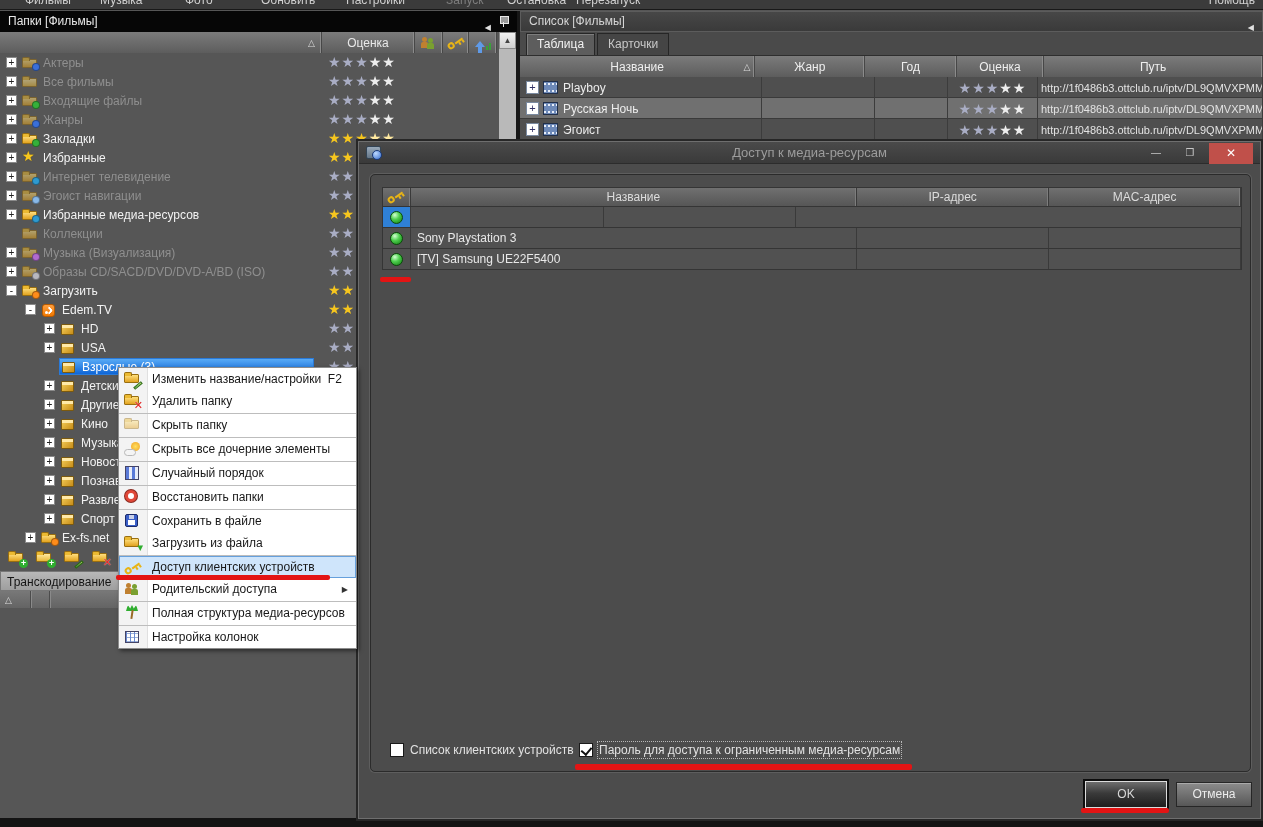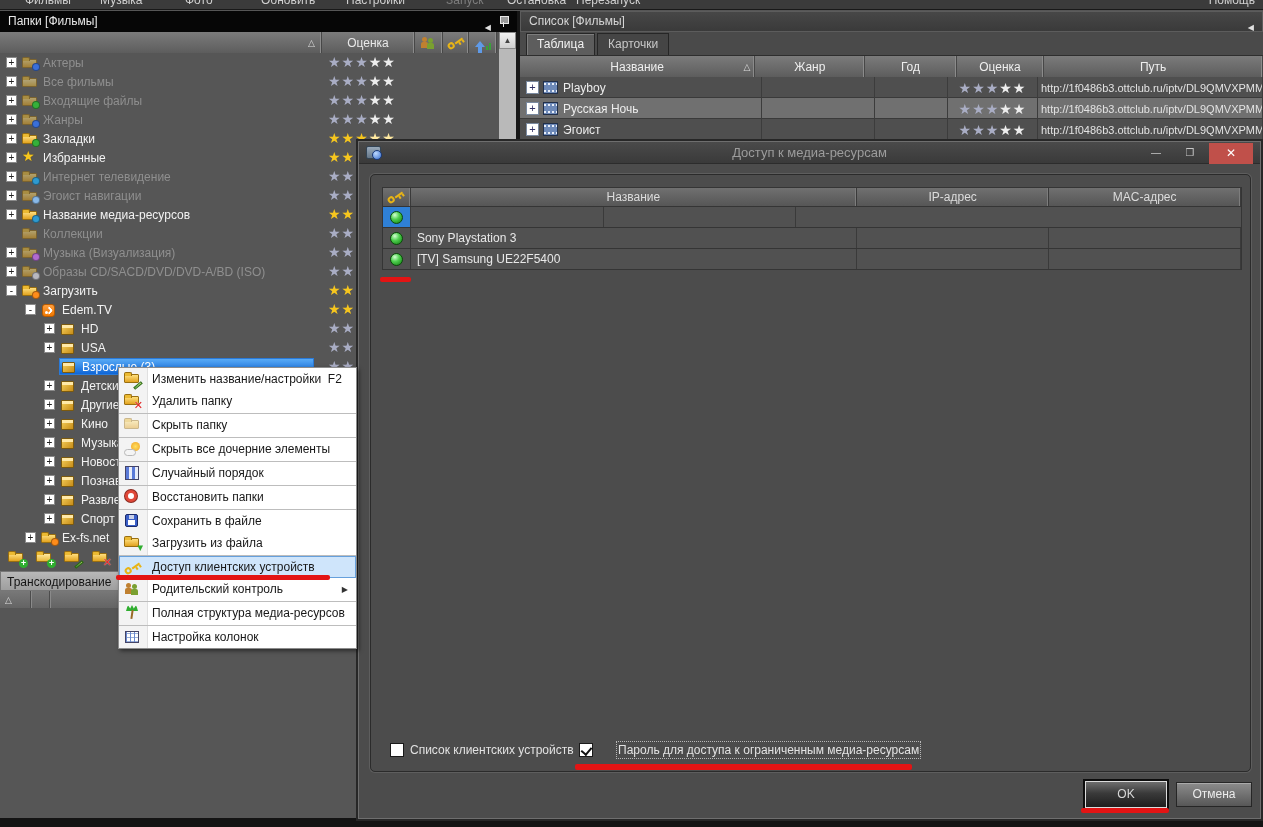--- a/index.html
+++ b/index.html
@@ -337,21 +337,21 @@
         <i class="cab" style="left:14px;height:7px"></i>
       </div>
     </div>
     <div class="trow" style="padding-left: 6px;">
       <span class="xp">+</span>
       <div class="trow-body">
         <span class="tic">
           <i class="f"></i>
           <i class="b" style="background:#2e9ad0"></i>
         </span>
-        <span class="tlabel">Название медиа-ресурсов</span>
+        <span class="tlabel">Избранные медиа-ресурсов</span>
       </div>
       <div class="tstars"><span style="color:#f6c61e">★</span><span style="color:#f6c61e">★</span><span style="color:#f6c61e">★</span><span style="color:#ffe9a0">★</span><span style="color:#ffe9a0">★</span></div>
       <div class="tchart ca">
         <i class="caa"></i>
         <i class="cab" style="left:11px;height:4px"></i>
         <i class="cab" style="left:14px;height:7px"></i>
       </div>
     </div>
     <div class="trow dim" style="padding-left: 6px;">
       <span class="xp none"></span>
@@ -791,21 +791,21 @@
           <i class="keystem"></i>
         </span>
       </span>
       <span class="mlabel">Доступ клиентских устройств</span>
     </div>
     <div class="mitem">
       <span class="mi">
         <i class="per per1"></i>
         <i class="per per2"></i>
       </span>
-      <span class="mlabel">Родительский контроль</span>
+      <span class="mlabel">Родительский доступа</span>
       <span class="msub">▶</span>
     </div>
     <div class="msep"></div>
     <div class="mitem">
       <span class="mi">
         <i class="palmtop"></i>
         <i class="palmstem"></i>
       </span>
       <span class="mlabel">Полная структура медиа-ресурсов</span>
     </div>
@@ -866,21 +866,21 @@
         </div>
         <div style="width:447px;padding-left:6px">[TV] Samsung UE22F5400</div>
         <div style="width:193px"></div>
         <div style="width:192px"></div>
       </div>
     </div>
   <div class="ckrow" style="left:32px; top:602px;">
     <span class="ckbox" id="ck0"></span>
     <span class="cklabel" id="ckl0">Список клиентских устройств</span>
   </div>
-  <div class="ckrow" style="left:221px; top:602px;gap:19px;">
+  <div class="ckrow" style="left:221px; top:602px;">
     <span class="ckbox on" id="ck1"></span>
     <span class="cklabel focus" id="ckl1">Пароль для доступа к ограниченным медиа-ресурсам</span>
   </div>
   <div class="btn-ok">OK</div>
   <div class="btn-cancel">Отмена</div>
 </div>
 
 <div class="anno" style="left:116px; top:575px; width:214px; height:5px;"></div>
 <div class="anno" style="left:380px; top:277px; width:31px; height:5px;"></div>
 <div class="anno" style="left:575px; top:764px; width:337px; height:6px;"></div>

